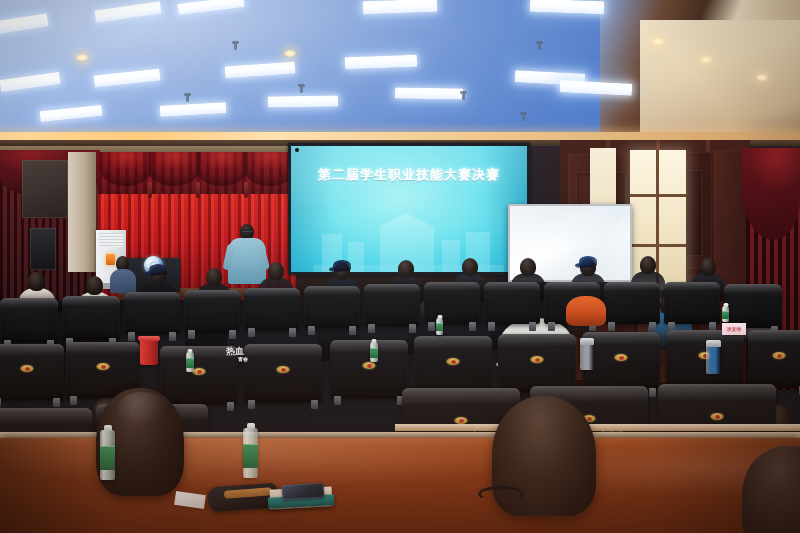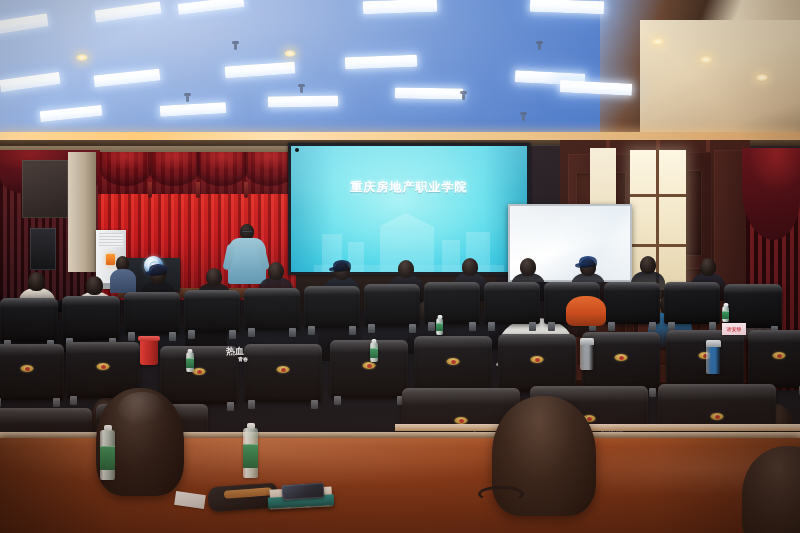--- a/index.html
+++ b/index.html
@@ -571,21 +571,21 @@
     <div id="screenSurface">
       <div id="slideGraphic">
         <div class="bldg" style="left:8px;  width:20px; height:38px;"></div>
         <div class="bldg" style="left:34px; width:16px; height:30px;"></div>
         <div class="bldg" style="left:66px; width:54px; height:46px;"></div>
         <div class="roof" style="left:66px; bottom:46px;"></div>
         <div class="bldg" style="left:128px;width:18px; height:32px;"></div>
         <div class="bldg" style="left:152px;width:24px; height:40px;"></div>
         <div class="bldg" style="left:0;    width:100%; height:7px; background:rgba(255,255,255,.4);"></div>
       </div>
-      <div id="slideTitle" class="slide-line">重庆房地产职业学院</div>
+      <div id="slideSub" class="slide-line">第二届学生职业技能大赛决赛</div>
     </div>
   </div>
   <div id="projMark" class="lay"></div>
 
   <div id="whiteboard" class="lay"></div>
 
   <div id="acUnit" class="lay"></div>
   <div id="acGrill" class="lay"></div>
   <div id="acPanel" class="lay"></div>
   <div id="acBase" class="lay"></div>

